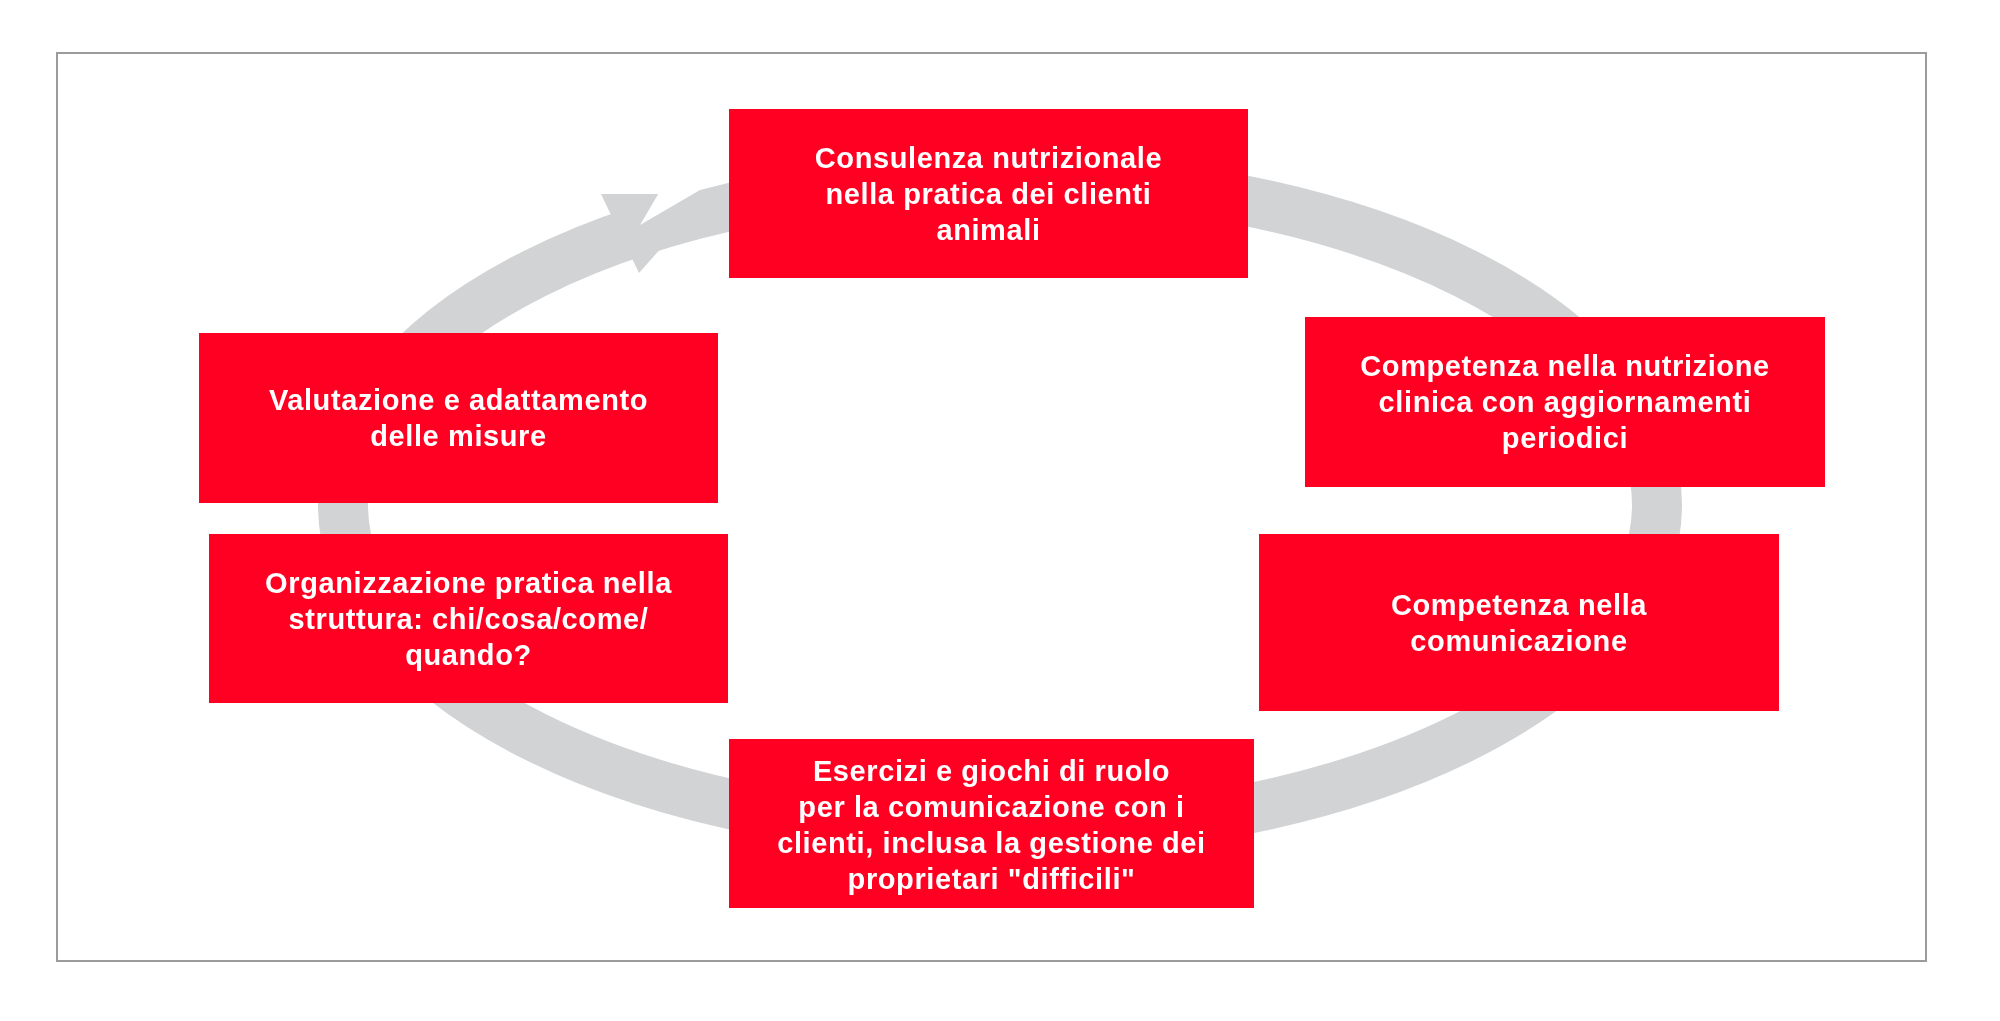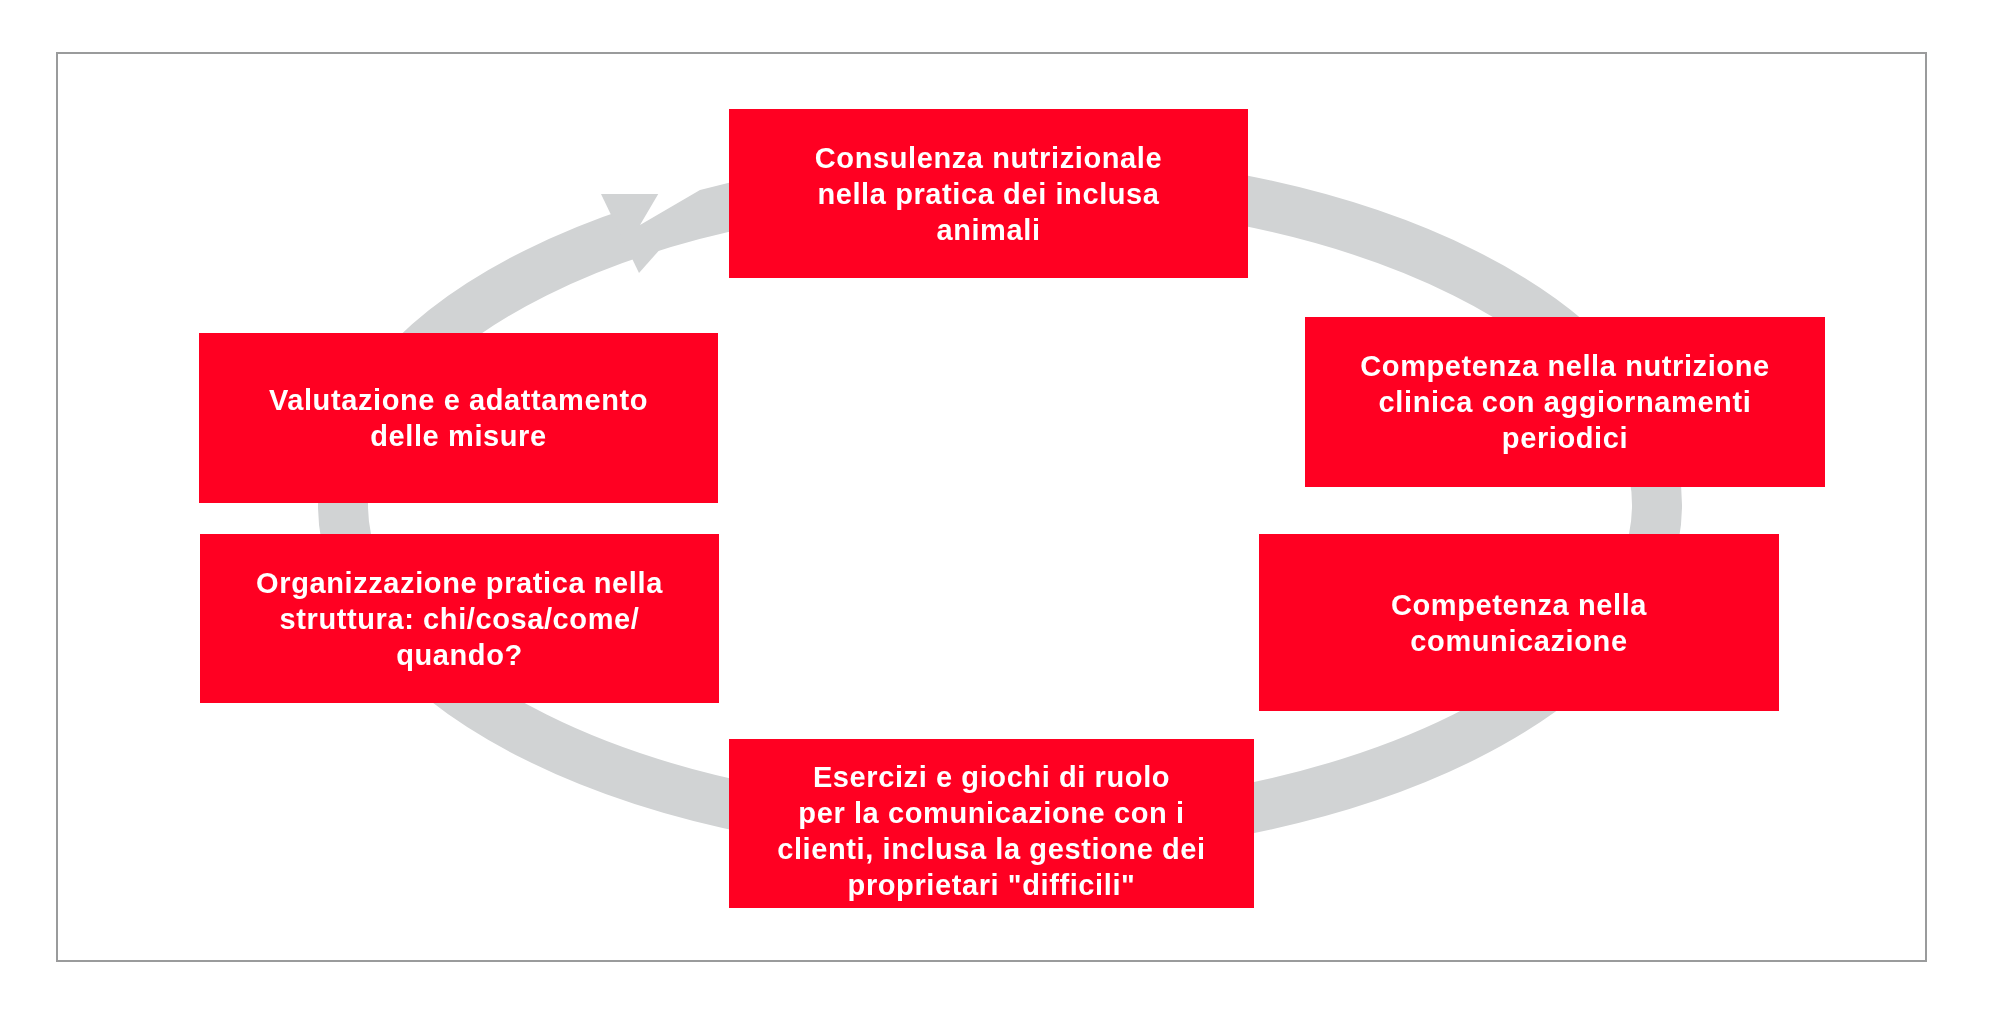--- a/index.html
+++ b/index.html
@@ -18,43 +18,43 @@
   <ellipse cx="1000" cy="505" rx="657" ry="328" fill="none" stroke="#d1d3d4" stroke-width="50"></ellipse>
 
   <g>
     <polygon points="601,194 709,194 639,273" fill="#d1d3d4"></polygon>
     <path d="M 640,225 L 700,190 L 760,175 L 760,120 L 690,140 Z" fill="#ffffff"></path>
   </g>
 </svg>
 
 <div class="box" style="left:729px; top:109px; width:519px; height:169px;">
   <span>Consulenza nutrizionale
-nella pratica dei inclusa
+nella pratica dei clienti
 animali</span>
 </div>
 
 <div class="box" style="left:1305px; top:317px; width:520px; height:170px;">
   <span>Competenza nella nutrizione
 clinica con aggiornamenti
 periodici</span>
 </div>
 
 <div class="box" style="left:1259px; top:534px; width:520px; height:177px;">
   <span>Competenza nella
 comunicazione</span>
 </div>
 
-<div class="box" style="left:729px; top:739px; width:525px; height:169px; align-items:flex-start; padding-top:20px;">
+<div class="box" style="left:729px; top:739px; width:525px; height:169px; align-items:flex-start; padding-top:14px;">
   <span>Esercizi e giochi di ruolo
 per la comunicazione con i
 clienti, inclusa la gestione dei
 proprietari "difficili"</span>
 </div>
 
-<div class="box" style="left:200px; top:534px; width:519px; height:169px;">
+<div class="box" style="left:209px; top:534px; width:519px; height:169px;">
   <span>Organizzazione pratica nella
 struttura: chi/cosa/come/
 quando?</span>
 </div>
 
 <div class="box" style="left:199px; top:333px; width:519px; height:170px;">
   <span>Valutazione e adattamento
 delle misure</span>
 </div>
 

